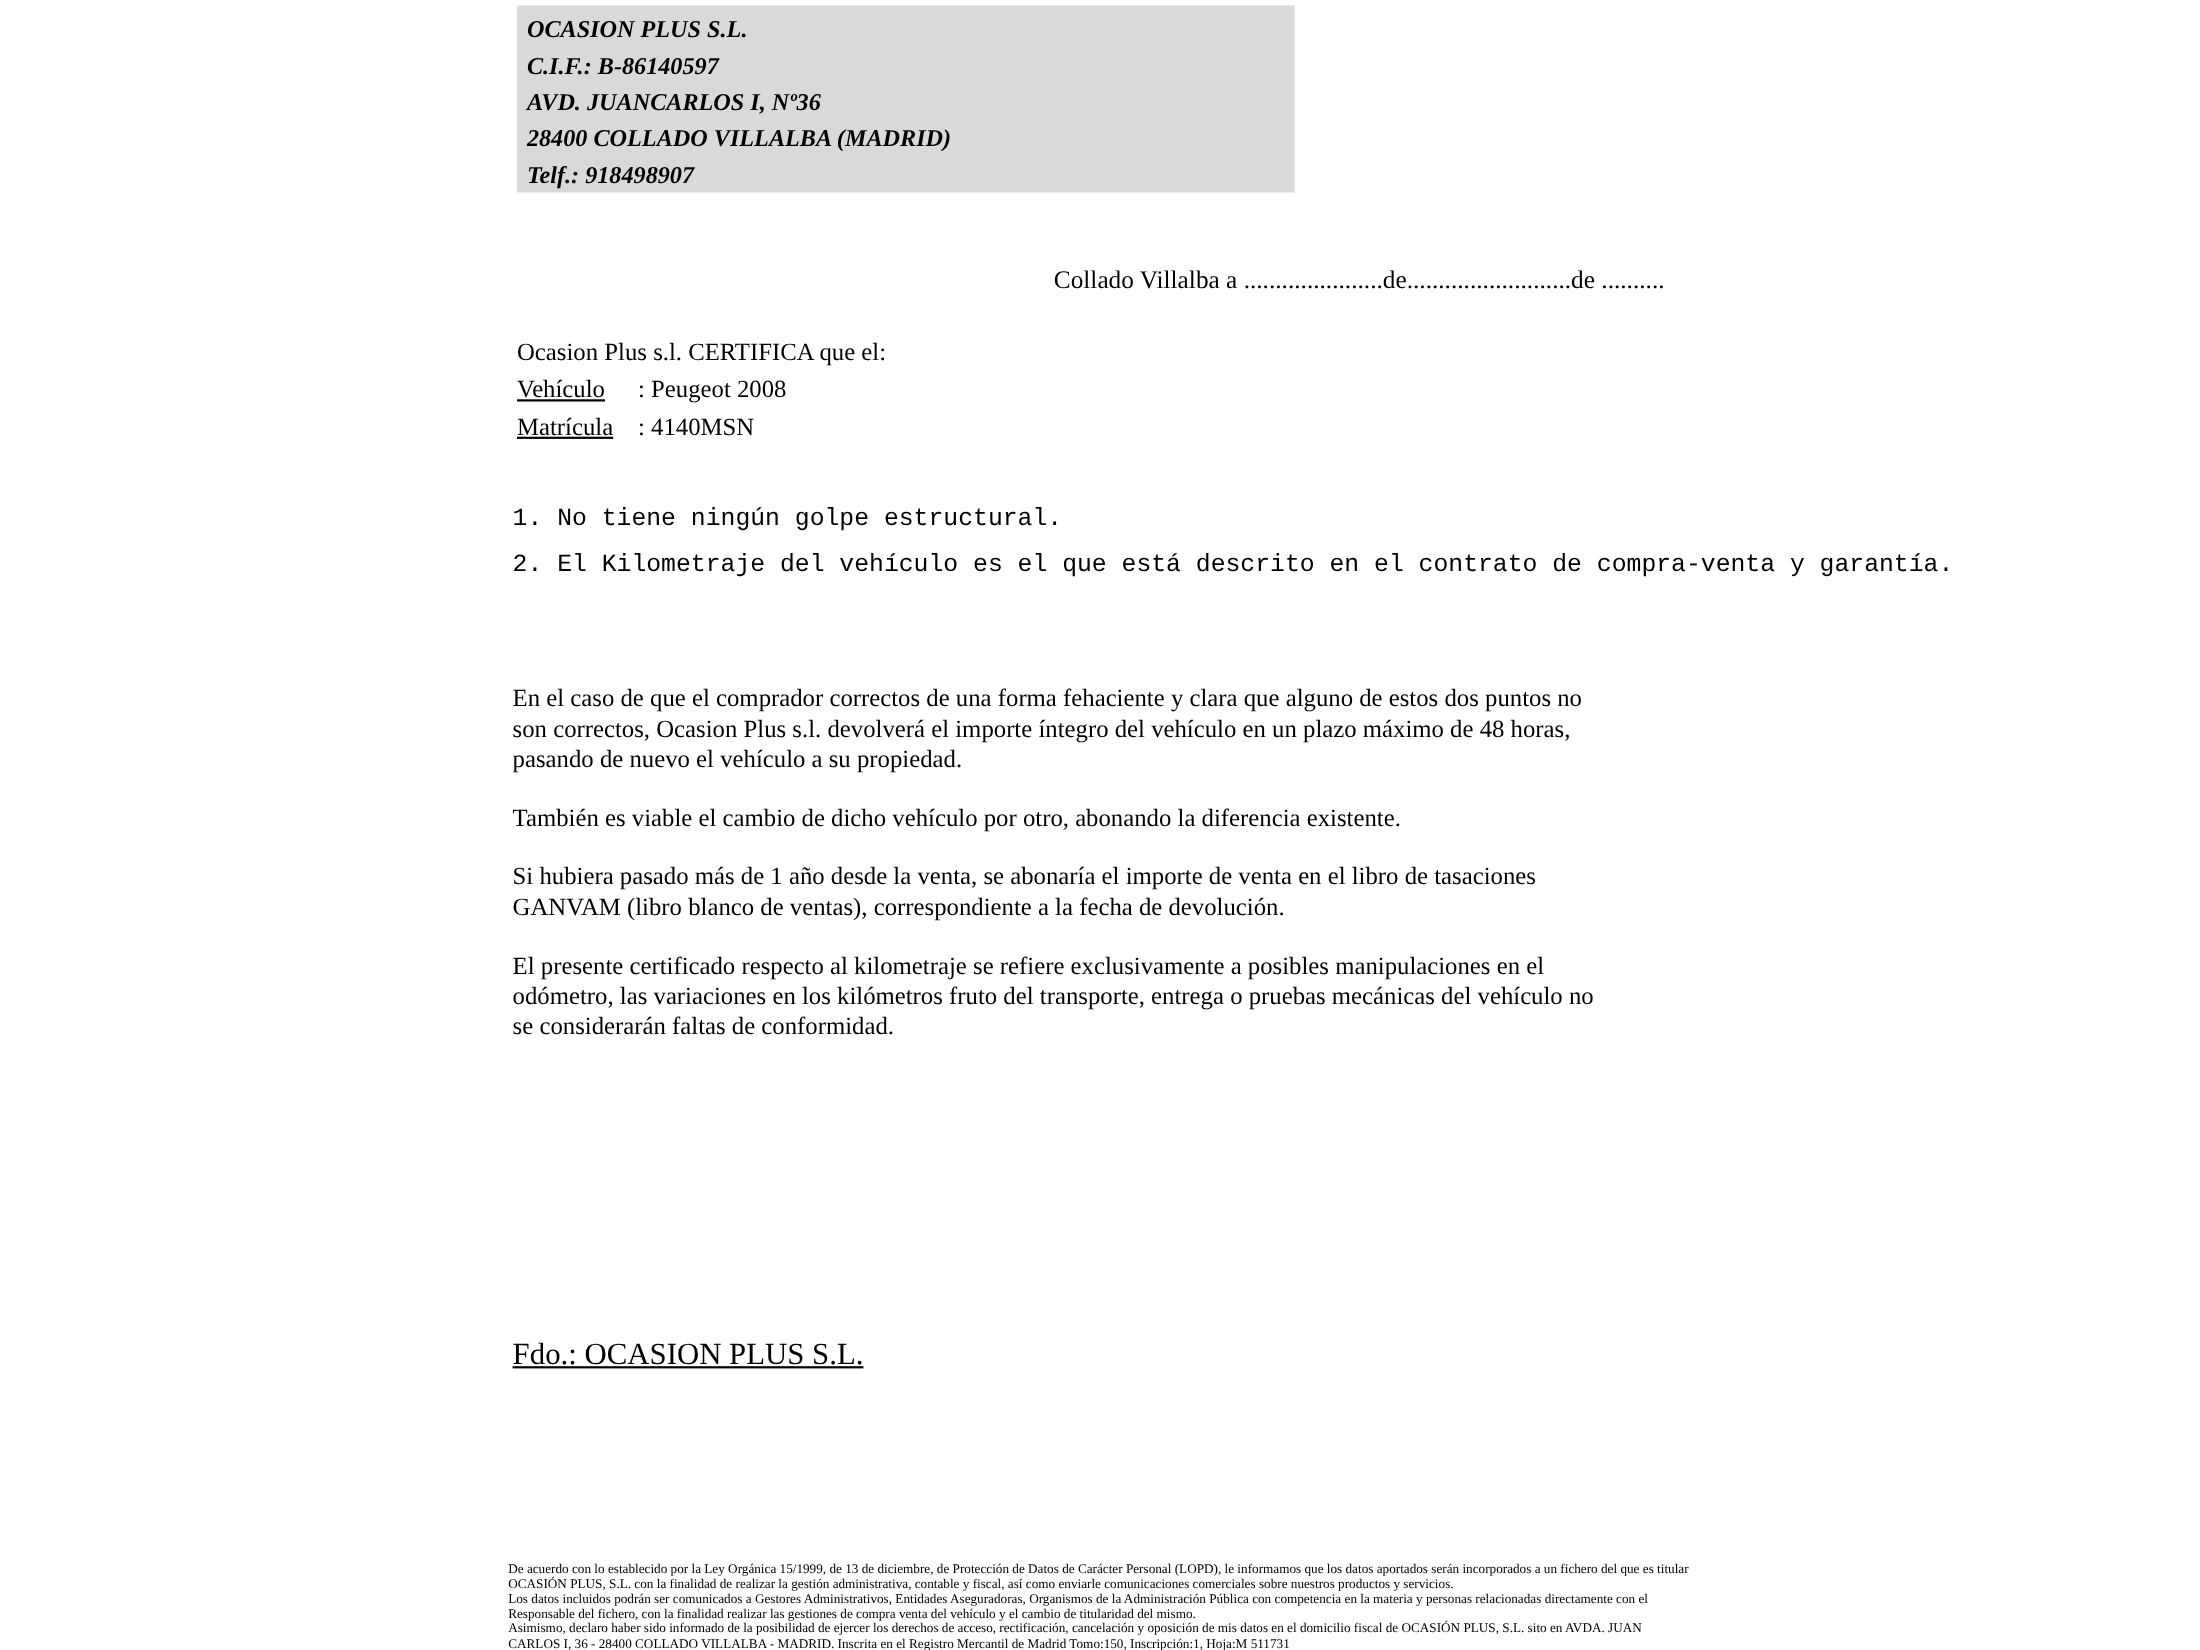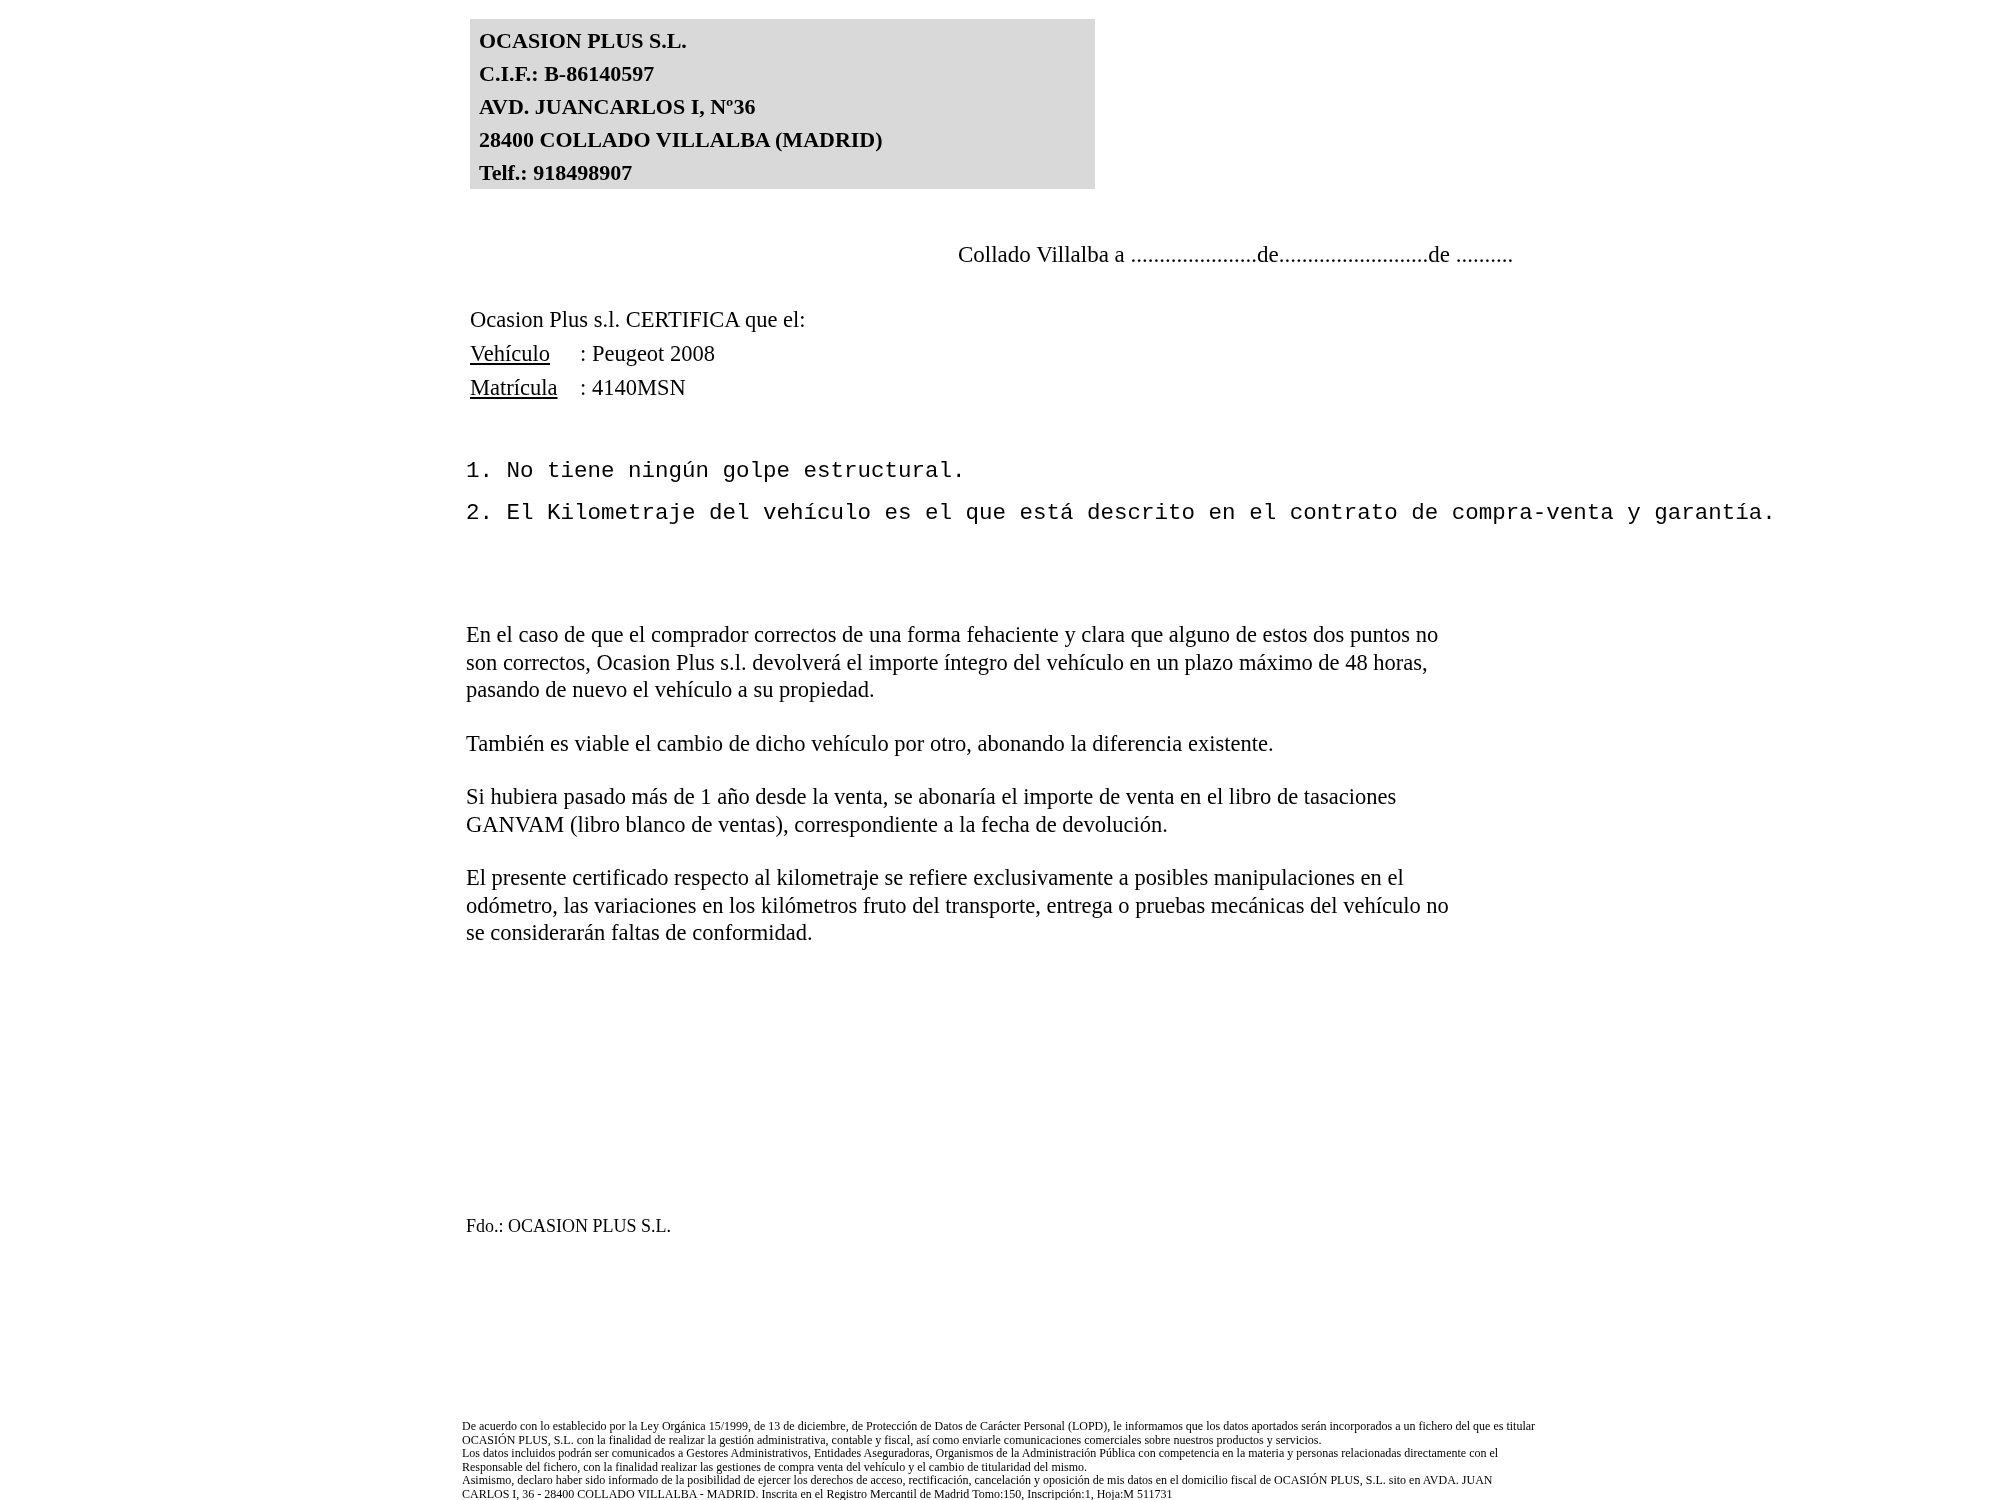--- a/index.html
+++ b/index.html
@@ -8,28 +8,29 @@
     width: 2000px;
     height: 1500px;
     position: relative;
     font-family: "Liberation Serif", "DejaVu Serif", serif;
     color: #000000;
     overflow: hidden;
   }
   .abs { position: absolute; }
 
   .header-box {
-    left: 470px; top: 19px;
-    width: 625px; height: 170px;
+    left: 470px; top: 5px;
+    width: 707px; height: 170px;
     background: #d9d9d9;
     padding: 5px 0 0 9px;
     font-weight: bold;
     font-size: 22px;
     line-height: 33px;
     white-space: nowrap;
+    font-style: italic;
   }
 
   .date-line {
     left: 958px; top: 242px;
     font-size: 23px;
     white-space: nowrap;
   }
 
   .cert-block {
     left: 470px; top: 303px;
@@ -53,22 +54,23 @@
     left: 466px; top: 621px;
     width: 1120px;
     font-size: 22.5px;
     line-height: 27.5px;
   }
   .paragraphs p { margin: 0 0 26px 0; }
   .pline { white-space: nowrap; }
 
   .signature {
     left: 466px; top: 1216px;
-    font-size: 18px;
+    font-size: 28px;
     white-space: nowrap;
+    text-decoration: underline;
   }
 
   .legal {
     left: 462px; top: 1420px;
     width: 1110px;
     font-size: 12px;
     line-height: 13.6px;
   }
   .legal div { white-space: nowrap; }
 </style>

